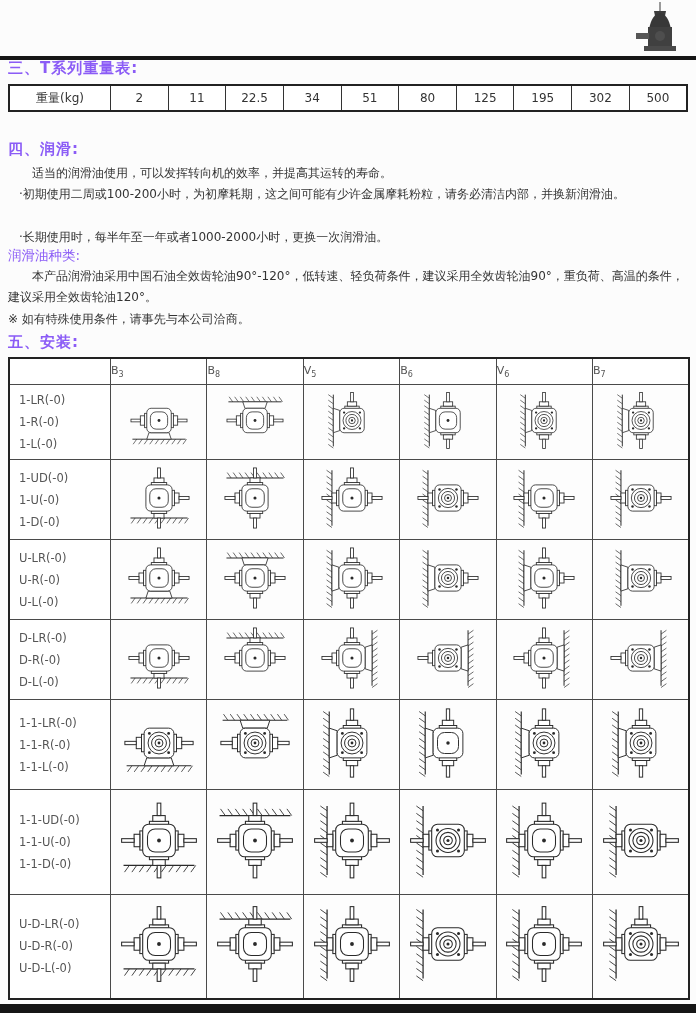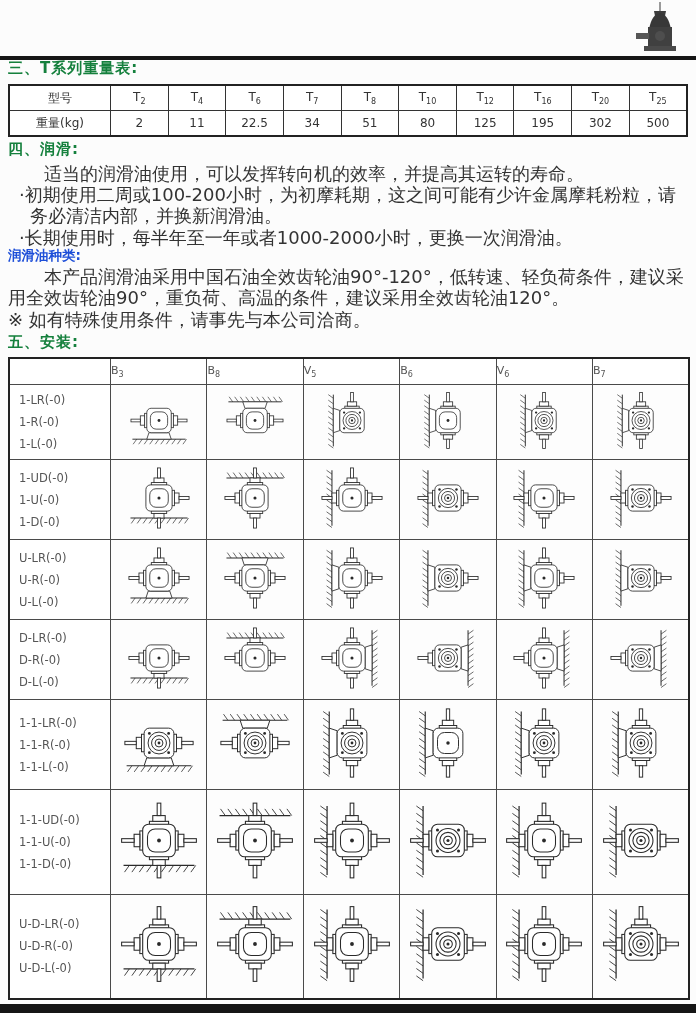--- a/index.html
+++ b/index.html
@@ -2,25 +2,25 @@
 <html><head>
 <meta charset="utf-8">
 <style>
   html,body{margin:0;padding:0;background:#e8e8e8;}
   .page{position:relative;width:696px;height:1013px;background:#fcfcfc;overflow:hidden;
         font-family:"DejaVu Sans","Liberation Sans",sans-serif;color:#222;margin:0 auto;}
   .topbar{position:absolute;top:56px;left:0;width:696px;height:4px;background:#161616;}
   .bottombar{position:absolute;bottom:0;left:0;width:696px;height:9px;background:#161616;}
   .photo{position:absolute;top:2px;right:12px;}
   .abs{position:absolute;left:8px;right:8px;}
-  .h-sec{font-size:15px;font-weight:bold;color:#15803d;letter-spacing:1px;margin:0;}
-  .txt{font-size:18px;line-height:21px;color:#333;margin:0;}
+  .h-sec{font-size:15px;font-weight:bold;color:#8b5cf6;letter-spacing:1px;margin:0;}
+  .txt{font-size:12px;line-height:21px;color:#333;margin:0;}
   .indent{text-indent:2em;}
   .bullet{padding-left:22px;text-indent:-11px;}
-  .subhead{font-size:13.5px;font-weight:bold;color:#1d4ed8;margin:0;}
+  .subhead{font-size:13.5px;font-weight:normal;color:#8b5cf6;margin:0;}
   table{border-collapse:collapse;background:#fff;}
   
   .wtable{width:680px;border:2px solid #222;table-layout:fixed;}
   .wtable td{border:1px solid #333;text-align:center;font-size:12px;color:#333;height:24px;padding:0;}
   .wtable td.first{width:100px;}
   sub{font-size:8px;}
   
   .itable{width:682px;border:2px solid #222;table-layout:fixed;}
   .itable th,.itable td{border:1px solid #4a4a4a;padding:0;}
   .itable thead th{height:25px;font-size:11px;font-weight:normal;color:#555;text-align:left;}
@@ -46,33 +46,20 @@
     </svg>
   </div>
 
   <div class="topbar"></div>
 
   <h2 class="h-sec abs" style="top:59px">三、T系列重量表:</h2>
 
   <div class="abs" style="top:84px">
     <table class="wtable">
       <tbody>
-        <tr id="wt-models">
-          <td class="first">型号</td>
-        <td>T<sub>2</sub></td>
-            <td>T<sub>4</sub></td>
-            <td>T<sub>6</sub></td>
-            <td>T<sub>7</sub></td>
-            <td>T<sub>8</sub></td>
-            <td>T<sub>10</sub></td>
-            <td>T<sub>12</sub></td>
-            <td>T<sub>16</sub></td>
-            <td>T<sub>20</sub></td>
-            <td>T<sub>25</sub></td>
-          </tr>
         <tr id="wt-weights">
           <td class="first">重量(kg)</td>
         <td>2</td>
             <td>11</td>
             <td>22.5</td>
             <td>34</td>
             <td>51</td>
             <td>80</td>
             <td>125</td>
             <td>195</td>

